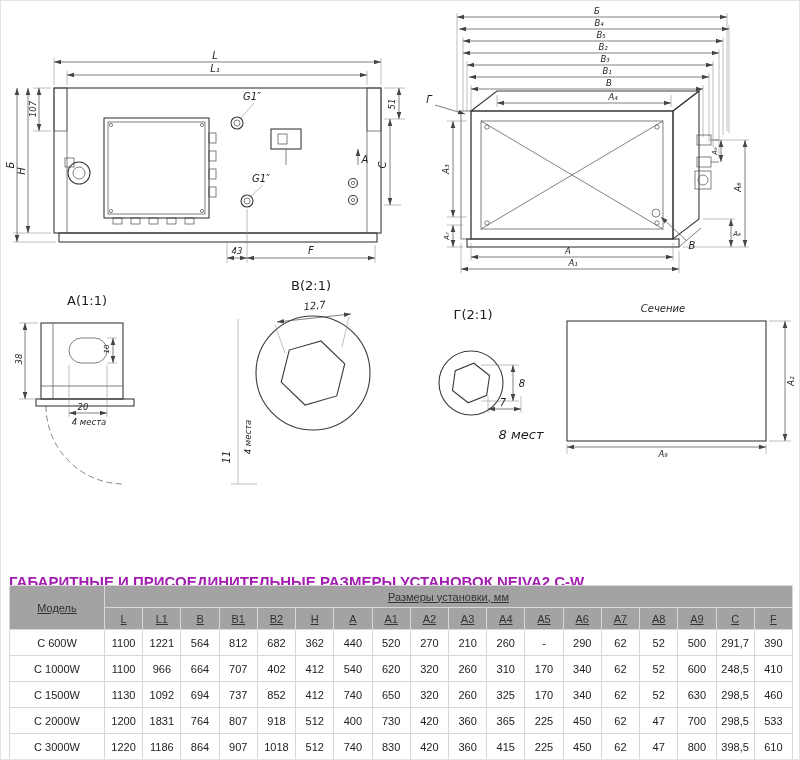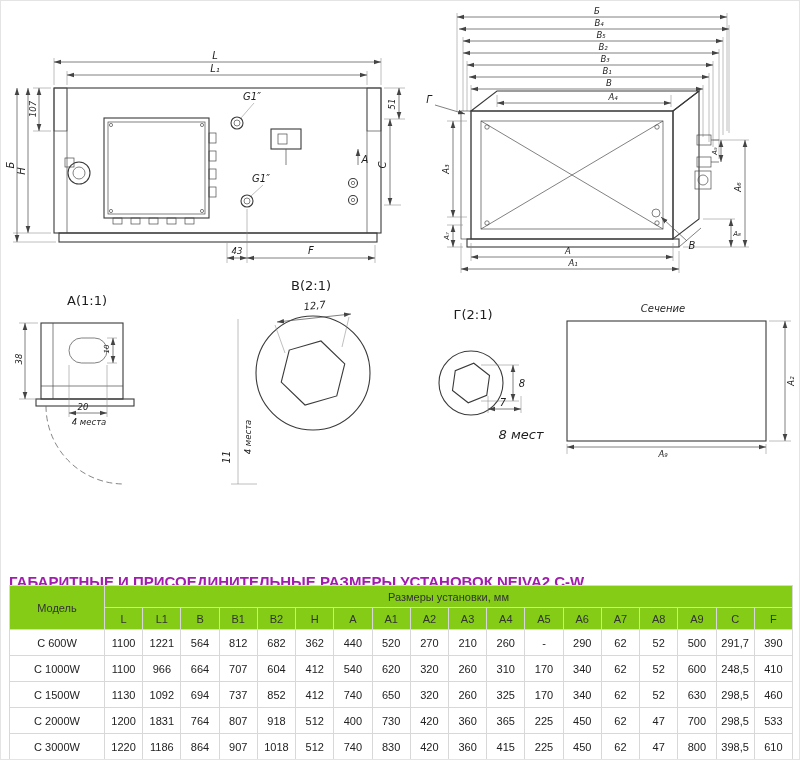--- a/index.html
+++ b/index.html
@@ -13,21 +13,21 @@
   text{fill:#1d1d1d;font-family:"DejaVu Sans",sans-serif;font-style:italic;text-anchor:middle;}
   .dl{font-size:10px;}
   .dm{font-size:8.5px;}
   .dsx{font-size:7px;}
   .big{font-size:13px;}
   .ttl{font-size:13px;font-style:normal;}
   .ttl-i{font-size:10px;}
   #doc-title{position:absolute;left:8px;top:526px;width:784px;font-weight:bold;font-size:15px;line-height:1.45;color:#a21caf;margin-top:44px;}
   #dims-table{position:absolute;left:8px;top:584px;width:784px;border-collapse:collapse;table-layout:fixed;font-size:11px;color:#222;}
   #dims-table th,#dims-table td{border:1px solid #d8d8d8;text-align:center;padding:0;font-weight:normal;vertical-align:middle;}
-  #dims-table thead th{background:#84cc16;height:21px;color:#333;}
+  #dims-table thead th{background:#a3a3a3;height:21px;color:#333;text-decoration:underline;}
   #dims-table tbody td{height:25px;background:#fff;}
 </style>
 </head>
 <body>
 
 <div id="page">
 
   <svg width="0" height="0">
     <defs>
       <marker id="mE" markerWidth="8" markerHeight="6" refX="7" refY="2.8" orient="auto" markerUnits="userSpaceOnUse">
@@ -360,21 +360,21 @@
           <td>500</td>
           <td>291,7</td>
           <td>390</td>
       </tr>
       <tr>
         <td>С 1000W</td>
         <td>1100</td>
           <td>966</td>
           <td>664</td>
           <td>707</td>
-          <td>604</td>
+          <td>402</td>
           <td>412</td>
           <td>540</td>
           <td>620</td>
           <td>320</td>
           <td>260</td>
           <td>310</td>
           <td>170</td>
           <td>340</td>
           <td>62</td>
           <td>52</td>

